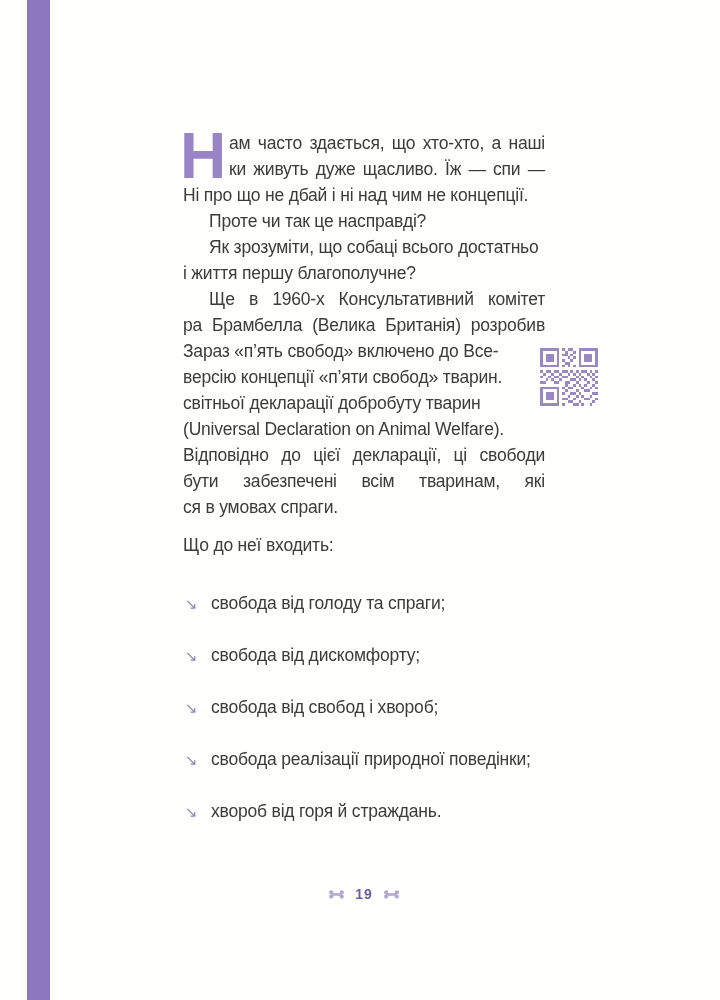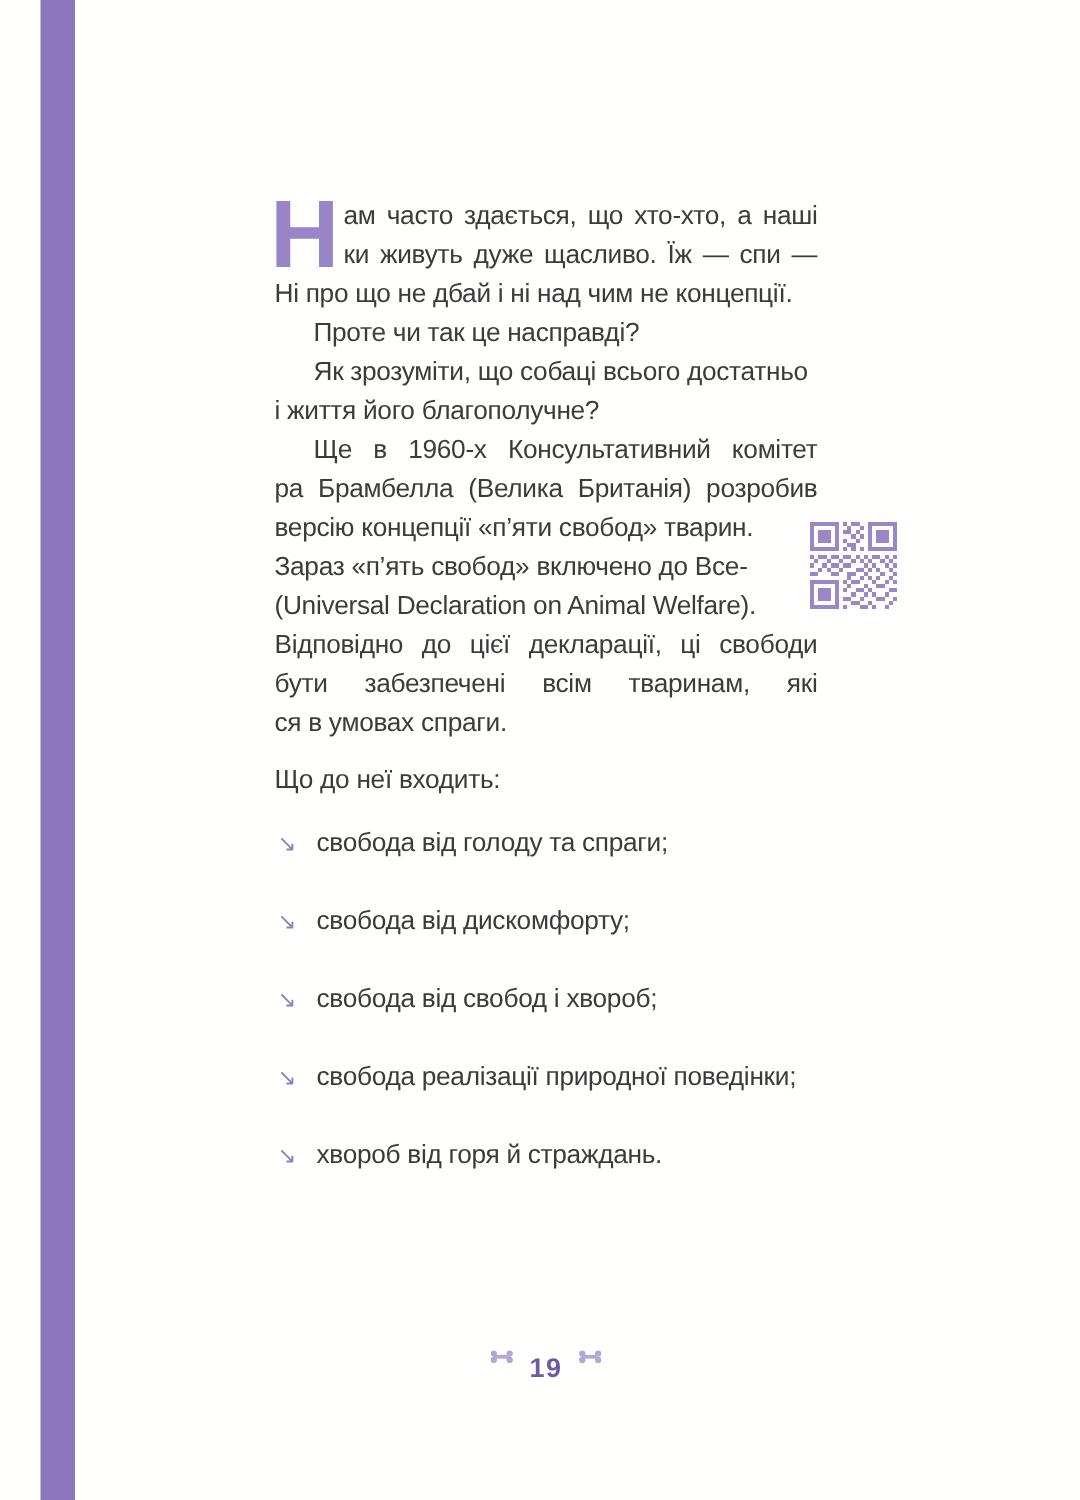--- a/index.html
+++ b/index.html
@@ -32,21 +32,21 @@
     font-size: 64px;
     line-height: 52px;
     font-weight: bold;
     color: #9a84c8;
   }
   .line { height: 26px; white-space: nowrap; }
   .j { white-space: normal; text-align: justify; text-align-last: justify; overflow: hidden; }
   .inset { padding-left: 46px; }
   .ind { text-indent: 26px; }
   .spacer { height: 12px; }
-  .list { margin-top: 16px; }
+  .list { margin-top: 32px; }
   .list-item { height: 26px; margin-bottom: 26px; white-space: nowrap; padding-left: 2px; }
   .bullet {
     display: inline-block;
     width: 26px;
     color: #8d81b8;
     font-size: 15px;
     font-family: "DejaVu Sans", sans-serif;
   }
   .qr {
     position: absolute;
@@ -57,46 +57,46 @@
   .footer {
     position: absolute;
     left: 183px; top: 886px;
     width: 362px;
     display: flex;
     justify-content: center;
     align-items: center;
     gap: 11px;
   }
   .pagenum {
-    font-size: 18px;
+    font-size: 14px;
     font-weight: bold;
     color: #6b5ba3;
     letter-spacing: 1px;
-    margin-top: 16px;
   }
   .bone svg { display: block; }
 </style>
 </head>
 <body>
 
 <div class="page">
   <div class="stripe"></div>
 
   <div class="textblock">
     <span class="dropcap">Н</span>
     <div class="line inset j">ам часто здається, що хто-хто, а наші соба-</div>
     <div class="line inset j">ки живуть дуже щасливо. Їж — спи — гуляй.</div>
     <div class="line">Ні про що не дбай і ні над чим не концепції.</div>
     <div class="line ind">Проте чи так це насправді?</div>
     <div class="line ind">Як зрозуміти, що собаці всього достатньо</div>
-    <div class="line">і життя його благополучне?</div>
+    <div class="line">і життя першу благополучне?</div>
     <div class="line ind j">Ще в 1960-х Консультативний комітет Родже-</div>
     <div class="line j">ра Брамбелла (Велика Британія) розробив першу</div>
+    <div class="line">Зараз «п’ять свобод» включено до Все-</div>
     <div class="line">версію концепції «п’яти свобод» тварин.</div>
-    <div class="line">Зараз «п’ять свобод» включено до Все-</div>
+    <div class="line">світньої декларації добробуту тварин</div>
     <div class="line">(Universal Declaration on Animal Welfare).</div>
     <div class="line j">Відповідно до цієї декларації, ці свободи мають</div>
     <div class="line j">бути забезпечені всім тваринам, які утримують-</div>
     <div class="line">ся в умовах спраги.</div>
 
     <div class="spacer"></div>
     <div class="line">Що до неї входить:</div>
 
     <div class="list">
       <div class="list-item">

